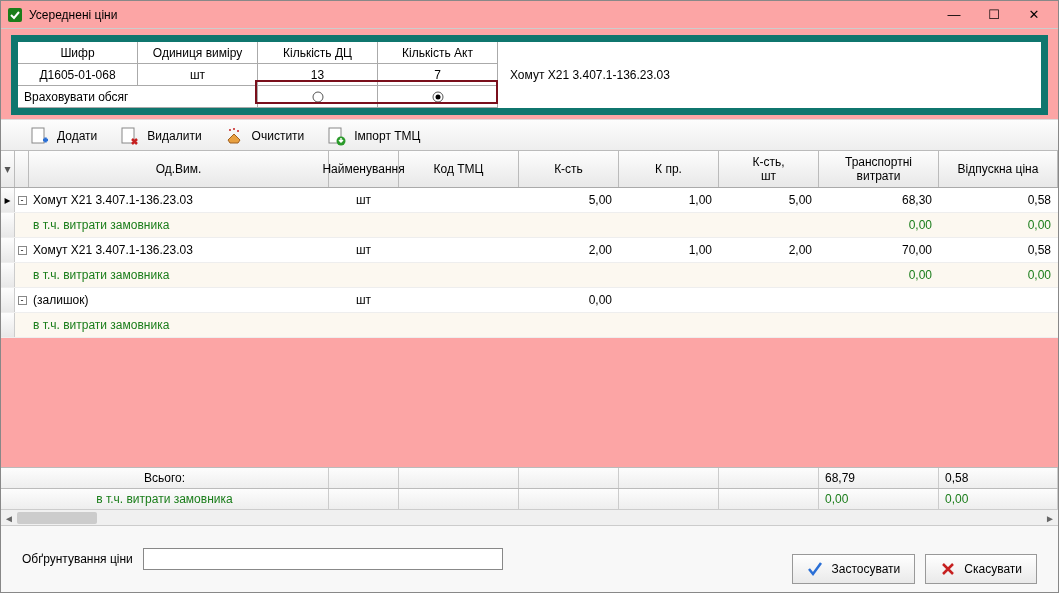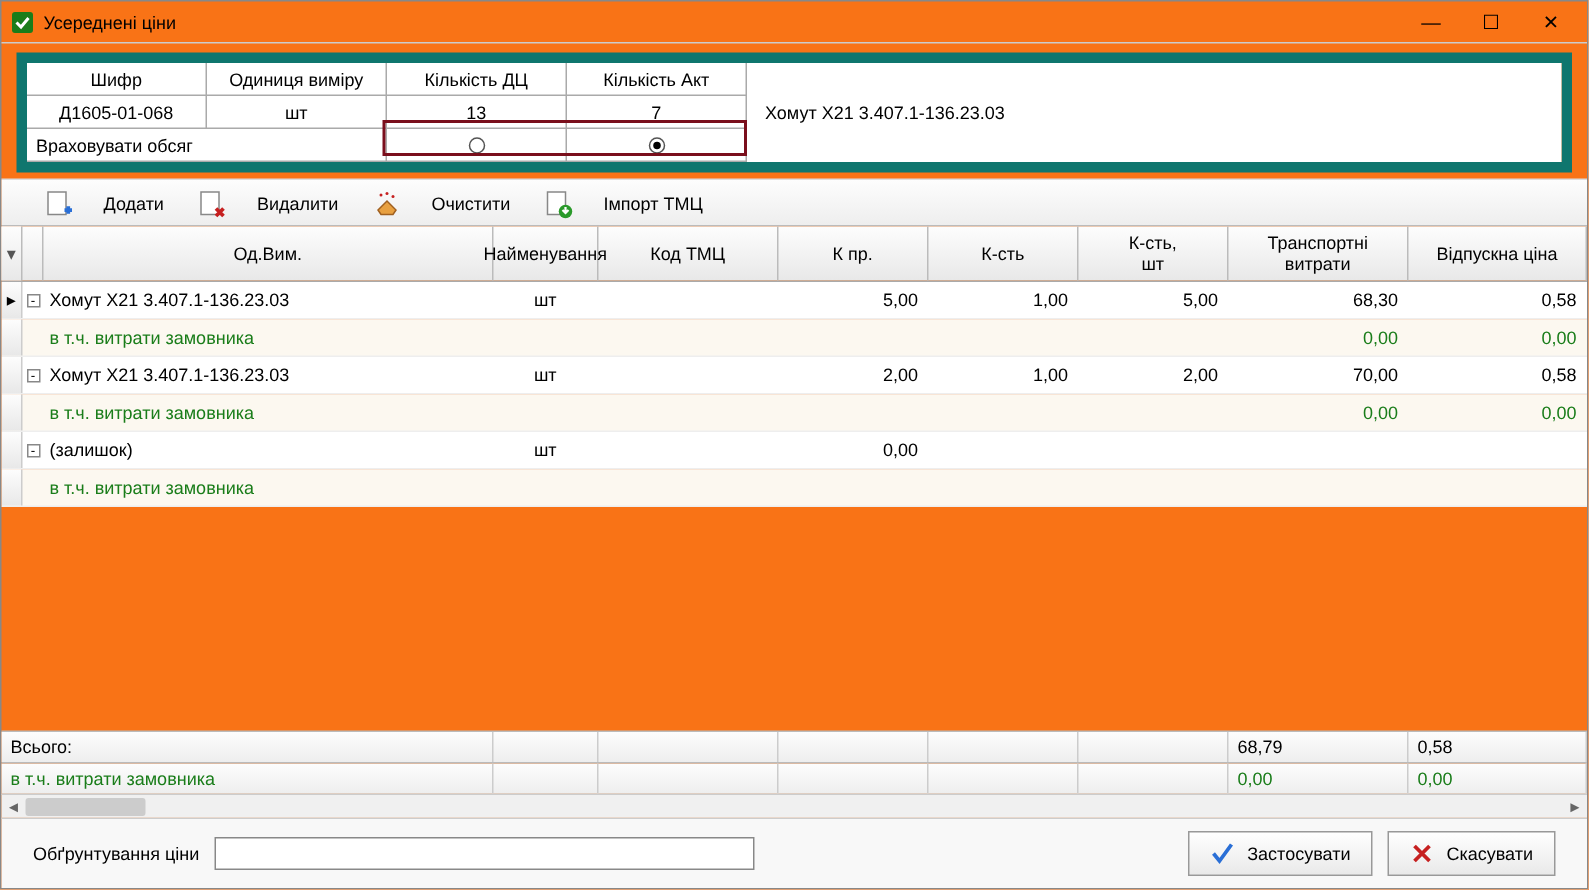--- a/index.html
+++ b/index.html
@@ -1,61 +1,61 @@
 <!DOCTYPE html>
 <html><head>
 <meta charset="utf-8">
 <style>
   * { box-sizing: border-box; }
   html, body { margin: 0; padding: 0; font-family: Tahoma, Arial, sans-serif; font-size: 12px; background: #fff; color: #000; }
-  .window { width: 1059px; height: 593px; border: 1px solid #888; display: flex; flex-direction: column; background: #f97316; }
+  .window { width: 1059px; height: 593px; border: 1px solid #888; display: flex; flex-direction: column; background: #fca5a5; }
   .titlebar { height: 28px; display: flex; align-items: center; padding: 0 4px 0 6px; border-bottom: 1px solid #ccc; }
   .titlebar .icon { width: 16px; height: 16px; margin-right: 6px; }
   .titlebar .title { flex: 1; font-size: 12px; }
   .titlebar .ctrls { display: flex; }
   .titlebar .ctrl { width: 40px; height: 24px; display: flex; align-items: center; justify-content: center; font-size: 13px; }
   .info-area { padding: 6px 10px 4px 10px; }
   .info-grid { display: grid; grid-template-columns: 120px 120px 120px 120px auto; border: 7px solid #0f766e; }
   .info-grid .cell { border-right: 1px solid #aaa; border-bottom: 1px solid #aaa; padding: 3px 6px; text-align: center; background: #fff; min-height: 22px; display:flex; align-items:center; justify-content:center; }
   .info-grid .cell.header { font-weight: normal; }
   .info-grid .cell.left { justify-content:center; }
   .info-grid .cell.side { grid-column: 5; grid-row: 1 / span 3; border-bottom: none; justify-content:flex-start; padding-left: 12px; }
   .info-grid .cell.noborder-r { border-right: none; }
   .radio-wrap { display:flex; align-items:center; justify-content:center; }
   .toolbar { display: flex; gap: 22px; padding: 6px 12px 4px 28px; border-top: 1px solid #ddd; border-bottom: 1px solid #bbb; background: linear-gradient(#fdfdfd,#eee); }
-  .tool { display: flex; align-items: center; gap: 20px; cursor: default; }
+  .tool { display: flex; align-items: center; gap: 8px; cursor: default; }
   .tool .ticon { width: 20px; height: 20px; }
   .grid-wrap { flex: 1; display: flex; flex-direction: column; min-height: 0; }
   .grid-head { display: grid; grid-template-columns: 14px 14px 300px 70px 120px 100px 100px 100px 120px auto; background: linear-gradient(#fdfdfd,#e8e8e8); border-bottom: 1px solid #aaa; }
   .grid-head .hc { border-right: 1px solid #bbb; padding: 4px; text-align: center; font-size: 12px; display:flex; align-items:center; justify-content:center; min-height: 32px; }
   .grid-body { flex: 1; overflow: auto; }
   .grid-row { display: grid; grid-template-columns: 14px 14px 300px 70px 120px 100px 100px 100px 120px auto; border-bottom: 1px solid #eee; align-items: center; min-height: 24px; }
   .grid-row.odd { background: #fff; }
   .grid-row.even { background: #fcf8f0; }
   .gc { padding: 3px 6px; border-right: 1px solid transparent; font-size: 12px; }
   .gc.num { text-align: right; }
   .gc.center { text-align: center; }
   .gc.name { padding-left: 4px; }
   .gc.child { padding-left: 4px; color: #1a7d1a; }
   .rowmark { width: 14px; display:flex; align-items:center; justify-content:center; background: linear-gradient(#fdfdfd,#e8e8e8); border-right:1px solid #ccc; min-height:24px; }
   .expander { width:14px; display:flex; align-items:center; justify-content:center; }
   .expander .sq { width:9px; height:9px; border:1px solid #888; font-size:9px; line-height:7px; text-align:center; }
   .totals { display: grid; grid-template-columns: 14px 14px 300px 70px 120px 100px 100px 100px 120px auto; border-top: 1px solid #bbb; background: linear-gradient(#fdfdfd,#eee); }
   .totals .tc { padding: 3px 6px; border-right: 1px solid #ccc; min-height:20px; font-size:12px; }
   .totals .tc.num { text-align: left; }
-  .totals .lbl { grid-column: 1 / span 3; text-align: left; }
+  .totals .lbl { grid-column: 1 / span 3; text-align: center; }
   .totals .green { color: #1a7d1a; }
   .hscroll { height: 16px; background: #f0f0f0; border-top:1px solid #ccc; position:relative; }
   .hscroll .thumb { position:absolute; left:16px; top:2px; width:80px; height:12px; background:#ccc; border-radius:2px; }
   .hscroll .arr { position:absolute; top:0; width:16px; height:16px; display:flex; align-items:center; justify-content:center; color:#666; font-size:10px; }
   .hscroll .arr.l { left:0; } .hscroll .arr.r { right:0; }
   .footer { display:flex; align-items:center; gap:10px; padding: 8px 21px; border-top: 1px solid #ccc; background:#f8f8f8; }
   .footer input { flex: 0 0 360px; height: 22px; border:1px solid #888; padding: 2px 4px; }
   .footer .spacer { flex:1; }
-  .btn { display:flex; align-items:center; gap:8px; border:1px solid #999; background:linear-gradient(#fff,#e9e9e9); padding: 4px 14px; min-width: 110px; height:30px; cursor:default; }
+  .btn { display:flex; align-items:center; gap:8px; border:1px solid #999; background:linear-gradient(#fff,#e9e9e9); padding: 4px 14px; min-width: 110px; height:30px; cursor:default;margin-top:20px; }
   .btn .bicon { width:16px; height:16px; }
   .dropdown-arrow { width:14px; background: linear-gradient(#fdfdfd,#e8e8e8); border-right:1px solid #ccc; display:flex; align-items:center; justify-content:center; font-size:8px; color:#555; }
   .red-frame { position:absolute; border:2.5px solid #7a0f1c; pointer-events:none; }
   .rel { position:relative; }
 </style>
 </head>
 <body>
 
 <div class="window">
 
@@ -145,22 +145,22 @@
     </div>
   </div>
 
   <div class="grid-wrap">
     <div class="grid-head">
       <div class="hc dropdown-arrow">▾</div>
       <div class="hc"></div>
       <div class="hc">Од.Вим.</div>
       <div class="hc">Найменування</div>
       <div class="hc">Код ТМЦ</div>
+      <div class="hc">К-сть</div>
       <div class="hc">К пр.</div>
-      <div class="hc">К-сть</div>
       <div class="hc" style="white-space:pre-line">К-сть,
 шт</div>
       <div class="hc" style="white-space:pre-line">Транспортні
 витрати</div>
       <div class="hc">Відпускна ціна</div>
     </div>
     <div class="grid-body" id="grid-body">
         <div class="grid-row odd">
           <div class="rowmark">▸</div>
           <div class="expander">

